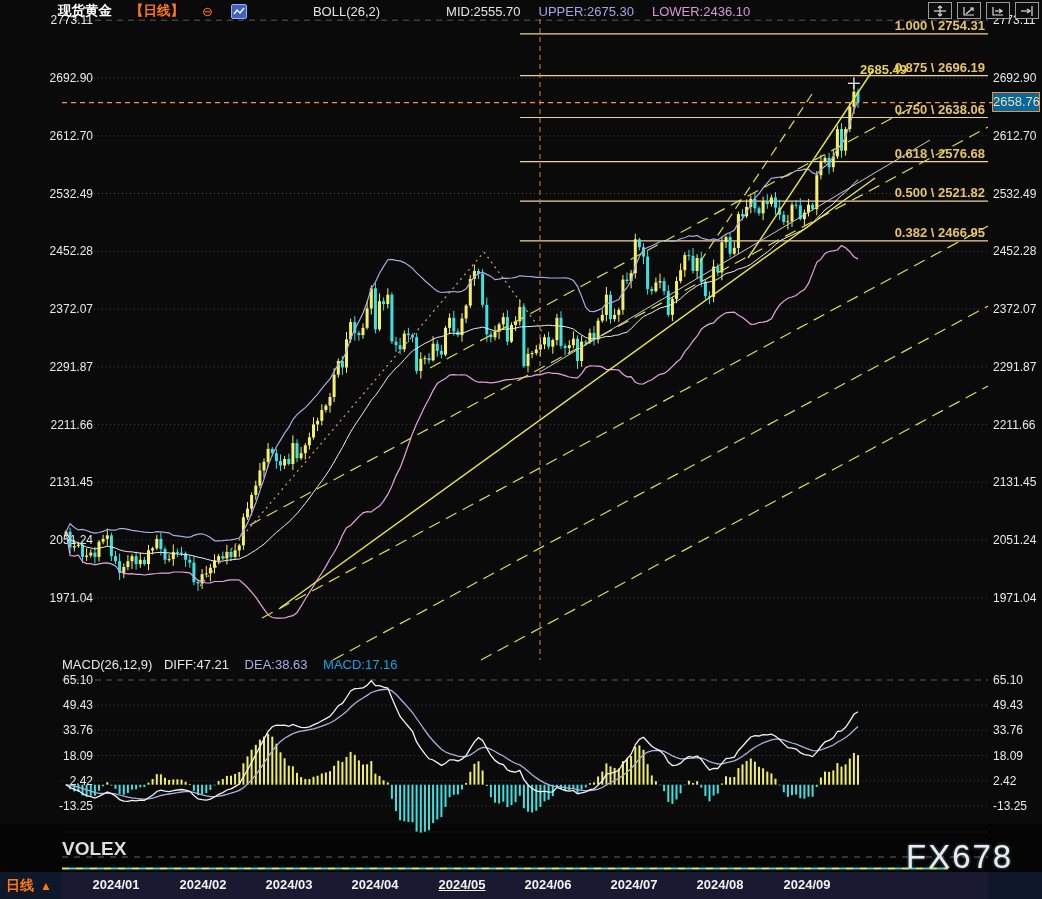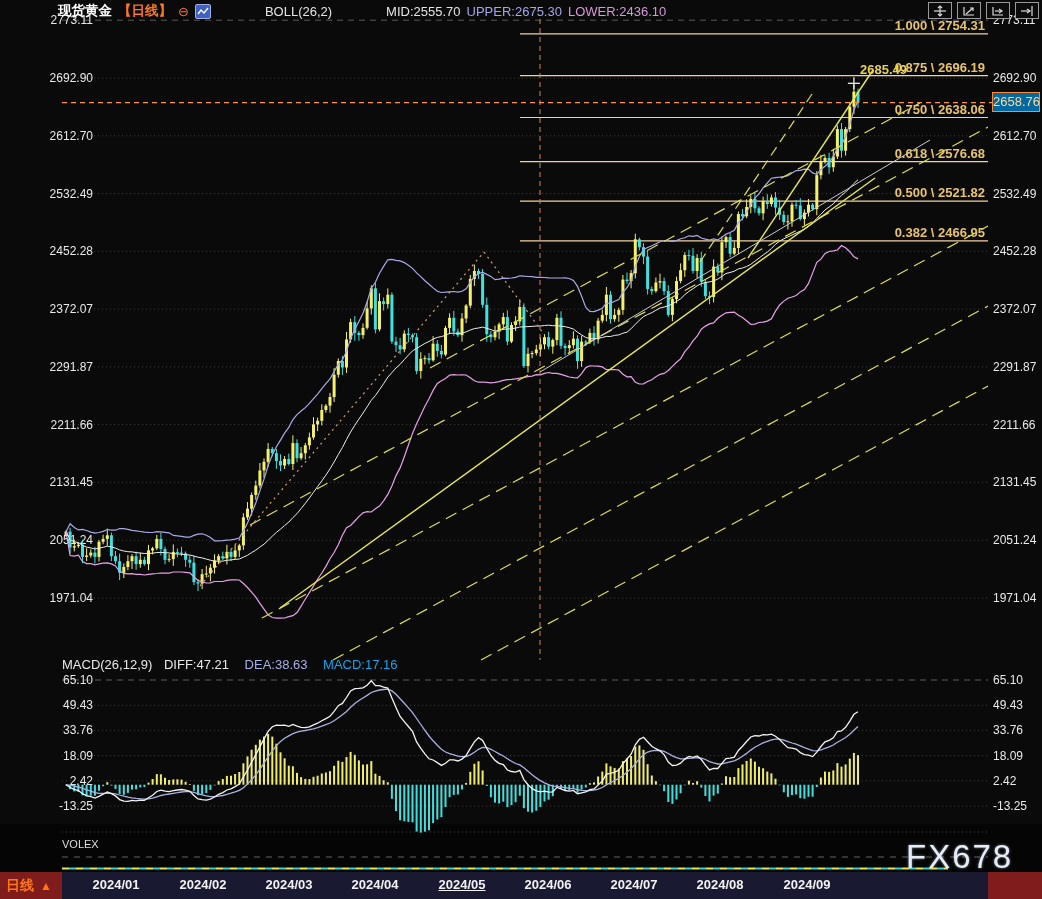--- a/index.html
+++ b/index.html
@@ -1,39 +1,39 @@
 <!DOCTYPE html>
 <html><head>
 <meta charset="utf-8">
 <style>
   html,body{margin:0;padding:0;background:#050505;width:1042px;height:899px;overflow:hidden;
     font-family:"Liberation Sans","DejaVu Sans",sans-serif;}
   #stage{position:relative;width:1042px;height:824px;background:#0a0a0a;}
   #cv{position:absolute;left:0;top:0;z-index:1;}
-  .hdr{position:absolute;left:58px;top:2px;z-index:5;font-size:13px;white-space:nowrap;display:flex;align-items:center;gap:6px;}
+  .hdr{position:absolute;left:58px;top:2px;z-index:5;font-size:13px;white-space:nowrap;display:flex;align-items:center;gap:18px;}
   .sym{color:#ffffff;font-weight:bold;font-size:13.5px;}
   .per{color:#ff7722;font-weight:bold;font-size:13.5px;cursor:pointer;}
   .min{color:#ff7722;font-size:13px;cursor:pointer;}
   .bicon{display:inline-block;width:14px;height:13px;background:#3f62c2;border:1px solid #9db1e8;border-radius:2px;}
   .boll,.mid{color:#e4e4e4;margin-left:48px;}
   .up{color:#a2a6e8;}
   .lo{color:#d898d8;}
   .toolbar{position:absolute;right:3px;top:2px;z-index:6;display:flex;gap:5px;}
   .tbtn{width:22px;height:15px;border:1px solid #9a9a9a;background:#0c0c0c;display:flex;align-items:center;justify-content:center;cursor:pointer;}
   .macdhdr{position:absolute;left:62px;top:657px;z-index:5;font-size:13px;white-space:nowrap;}
   .macdhdr .w{color:#e8e8e8;}
   .macdhdr .d{color:#a8aee8;margin-left:12px;}
   .macdhdr .m{color:#0ea5e9;margin-left:12px;}
-  #volexlbl{position:absolute;left:62px;top:838px;z-index:5;color:#dddddd;font-size:11px;}
+  #volexlbl{position:absolute;left:62px;top:838px;z-index:5;color:#dddddd;font-size:19px;font-weight:bold;}
   #badge{position:absolute;left:992px;top:92px;z-index:6;width:46px;height:18px;line-height:18px;
     border:1px solid #ff8833;background:#0369a1;color:#ffd9a0;font-size:13px;text-align:center;}
   #highlbl{position:absolute;left:860px;top:62px;z-index:6;color:#e8d44a;font-weight:bold;font-size:13px;}
   #wm{position:absolute;left:906px;top:838px;z-index:7;color:#e6edf7;font-size:33px;letter-spacing:2px;
     text-shadow:0 0 3px rgba(200,215,235,.6);}
-  #bbar{position:absolute;left:0;top:872px;width:1042px;height:27px;z-index:4;background:#7f1d1d;}
+  #bbar{position:absolute;left:0;top:872px;width:1042px;height:27px;z-index:4;background:#0f172a;}
   #bbarfill{position:absolute;left:62px;top:0;width:926px;height:27px;background:#191932;}
   .mon{position:absolute;top:5px;width:70px;margin-left:-35px;text-align:center;color:#f2f2f2;
     font-weight:bold;font-size:13px;}
   #corner{position:absolute;left:6px;top:5px;z-index:5;font-weight:bold;font-size:14px;color:#ff7712;cursor:pointer;}
   #corner .tri{font-size:12px;margin-left:6px;}
   text{font-family:"Liberation Sans","DejaVu Sans",sans-serif;}
 </style>
 </head>
 <body>
 

